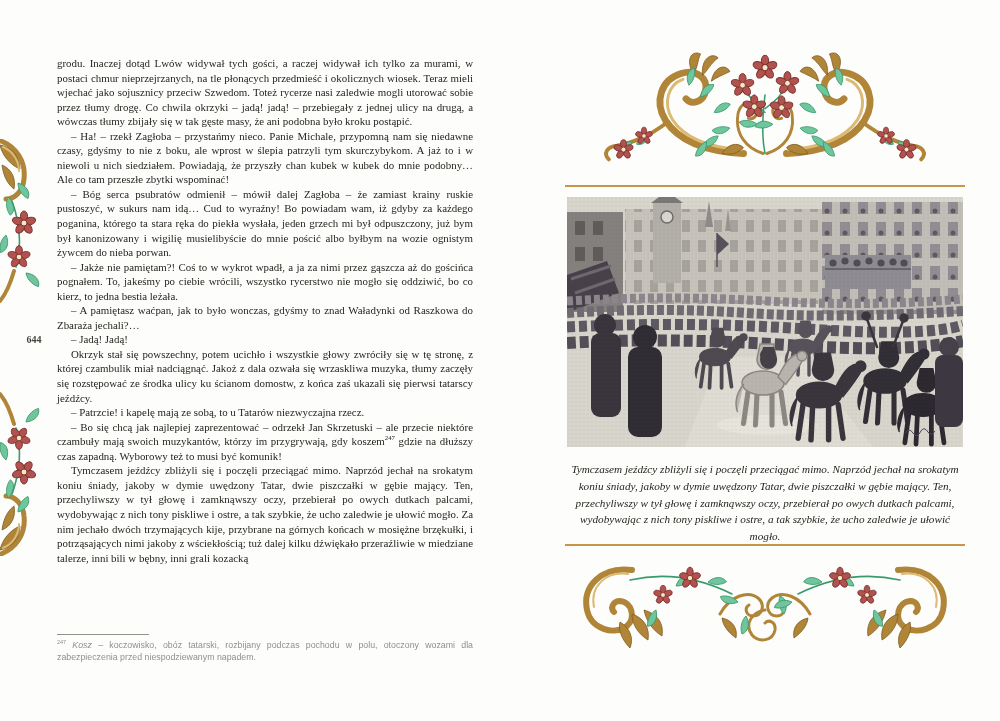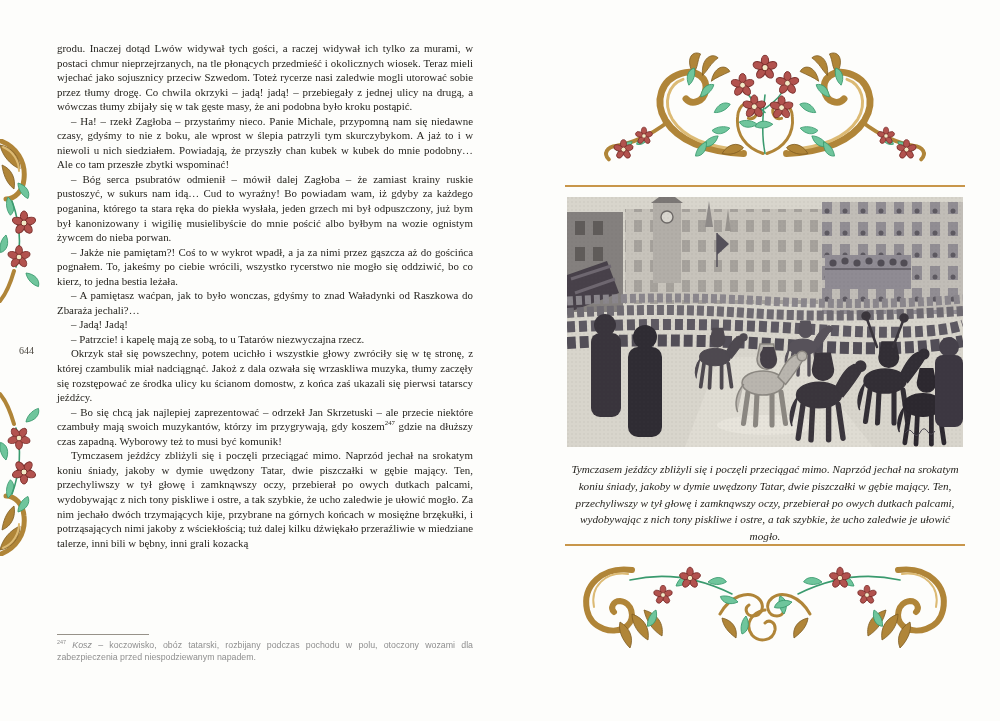--- a/index.html
+++ b/index.html
@@ -14,27 +14,27 @@
     --leaf-green-dark:#3a9a6e;
     --flower-red:#b2524e;
     --flower-red-dark:#7c2f2c;
     --flower-center:#f1e9c5;
   }
   html,body{margin:0;padding:0;background:#ffffff;}
   .spread{position:relative;width:1000px;height:721px;background:var(--page-bg);overflow:hidden;
           font-family:"Liberation Serif", serif;color:var(--text-color);}
 
   
-  .text-col{position:absolute;left:57px;top:41px;width:416px;
+  .text-col{position:absolute;left:57px;top:56px;width:416px;
             font-size:10.9px;line-height:14.55px;text-align:justify;}
   .text-col p{margin:0;}
   .text-col p.ind{text-indent:14px;}
   sup{font-size:0.62em;line-height:0;}
-  .pageno{position:absolute;left:19px;top:345px;width:30px;font-size:10px;color:#4a463f;
-          text-align:left;}
+  .pageno{position:absolute;left:19px;top:334px;width:30px;font-size:10px;color:#4a463f;
+          text-align:center;font-weight:bold;}
   .fnote{position:absolute;left:57px;top:634px;width:416px;
          font-family:"Liberation Sans", sans-serif;font-size:8.8px;line-height:11.6px;
          color:var(--footnote-gray);text-align:justify;}
   .fnote-sep{width:92px;height:0;border-top:1px solid #979289;margin:0 0 5px 0;}
   .fnote .term{font-style:italic;}
   .edge-orn{position:absolute;left:0;}
   .edge-top{top:139px;}
   .edge-bot{top:388px;}
 
   
@@ -140,22 +140,22 @@
 
   <div class="pageno">644</div>
 
   <div class="text-col">
     <p>grodu. Inaczej dotąd Lwów widywał tych gości, a raczej widywał ich tylko za murami, w postaci chmur nieprzejrzanych, na tle płonących przedmieść i okolicznych wiosek. Teraz mieli wjechać jako sojusznicy przeciw Szwedom. Toteż rycerze nasi zaledwie mogli utorować sobie przez tłumy drogę. Co chwila okrzyki – jadą! jadą! – przebiegały z jednej ulicy na drugą, a wówczas tłumy zbijały się w tak gęste masy, że ani podobna było kroku postąpić.</p>
     <p class="ind">– Ha! – rzekł Zagłoba – przystańmy nieco. Panie Michale, przypomną nam się niedawne czasy, gdyśmy to nie z boku, ale wprost w ślepia patrzyli tym skurczybykom. A jaż to i w niewoli u nich siedziałem. Powiadają, że przyszły chan kubek w kubek do mnie podobny… Ale co tam przeszłe zbytki wspominać!</p>
     <p class="ind">– Bóg serca psubratów odmienił – mówił dalej Zagłoba – że zamiast krainy ruskie pustoszyć, w sukurs nam idą… Cud to wyraźny! Bo powiadam wam, iż gdyby za każdego poganina, którego ta stara ręka do piekła wysłała, jeden grzech mi był odpuszczony, już bym był kanonizowany i wigilię musielibyście do mnie pościć albo byłbym na wozie ognistym żywcem do nieba porwan.</p>
     <p class="ind">– Jakże nie pamiętam?! Coś to w wykrot wpadł, a ja za nimi przez gąszcza aż do gościńca pognałem. To, jakeśmy po ciebie wrócili, wszystko rycerstwo nie mogło się oddziwić, bo co kierz, to jedna bestia leżała.</p>
     <p class="ind">– A pamiętasz waćpan, jak to było wonczas, gdyśmy to znad Waładynki od Raszkowa do Zbaraża jechali?…</p>
     <p class="ind">– Jadą! Jadą!</p>
+    <p class="ind">Okrzyk stał się powszechny, potem ucichło i wszystkie głowy zwróciły się w tę stronę, z której czambulik miał nadciągnąć. Jakoż z dala ozwała się wrzaskliwa muzyka, tłumy zaczęły się rozstępować ze środka ulicy ku ścianom domostw, z końca zaś ukazali się pierwsi tatarscy jeźdźcy.</p>
     <p class="ind">– Patrzcie! i kapelę mają ze sobą, to u Tatarów niezwyczajna rzecz.</p>
-    <p class="ind">Okrzyk stał się powszechny, potem ucichło i wszystkie głowy zwróciły się w tę stronę, z której czambulik miał nadciągnąć. Jakoż z dala ozwała się wrzaskliwa muzyka, tłumy zaczęły się rozstępować ze środka ulicy ku ścianom domostw, z końca zaś ukazali się pierwsi tatarscy jeźdźcy.</p>
     <p class="ind"><span>– Bo się chcą jak najlepiej zaprezentować – odrzekł Jan Skrzetuski – ale przecie niektóre czambuły mają swoich muzykantów, którzy im przygrywają, gdy koszem</span><sup>247</sup><span> gdzie na dłuższy czas zapadną. Wyborowy też to musi być komunik!</span></p>
     <p class="ind">Tymczasem jeźdźcy zbliżyli się i poczęli przeciągać mimo. Naprzód jechał na srokatym koniu śniady, jakoby w dymie uwędzony Tatar, dwie piszczałki w gębie mający. Ten, przechyliwszy w tył głowę i zamknąwszy oczy, przebierał po owych dutkach palcami, wydobywając z nich tony piskliwe i ostre, a tak szybkie, że ucho zaledwie je ułowić mogło. Za nim jechało dwóch trzymających kije, przybrane na górnych końcach w mosiężne brzękułki, i potrząsających nimi jakoby z wściekłością; tuż dalej kilku dźwiękało przeraźliwie w miedziane talerze, inni bili w bębny, inni grali kozacką</p>
   </div>
 
   <div class="fnote">
     <div class="fnote-sep"></div>
     <sup>247</sup>
     <span class="term">Kosz</span><span> – koczowisko, obóz tatarski, rozbijany podczas pochodu w polu, otoczony wozami dla zabezpieczenia przed niespodziewanym napadem.</span>
   </div>
 

